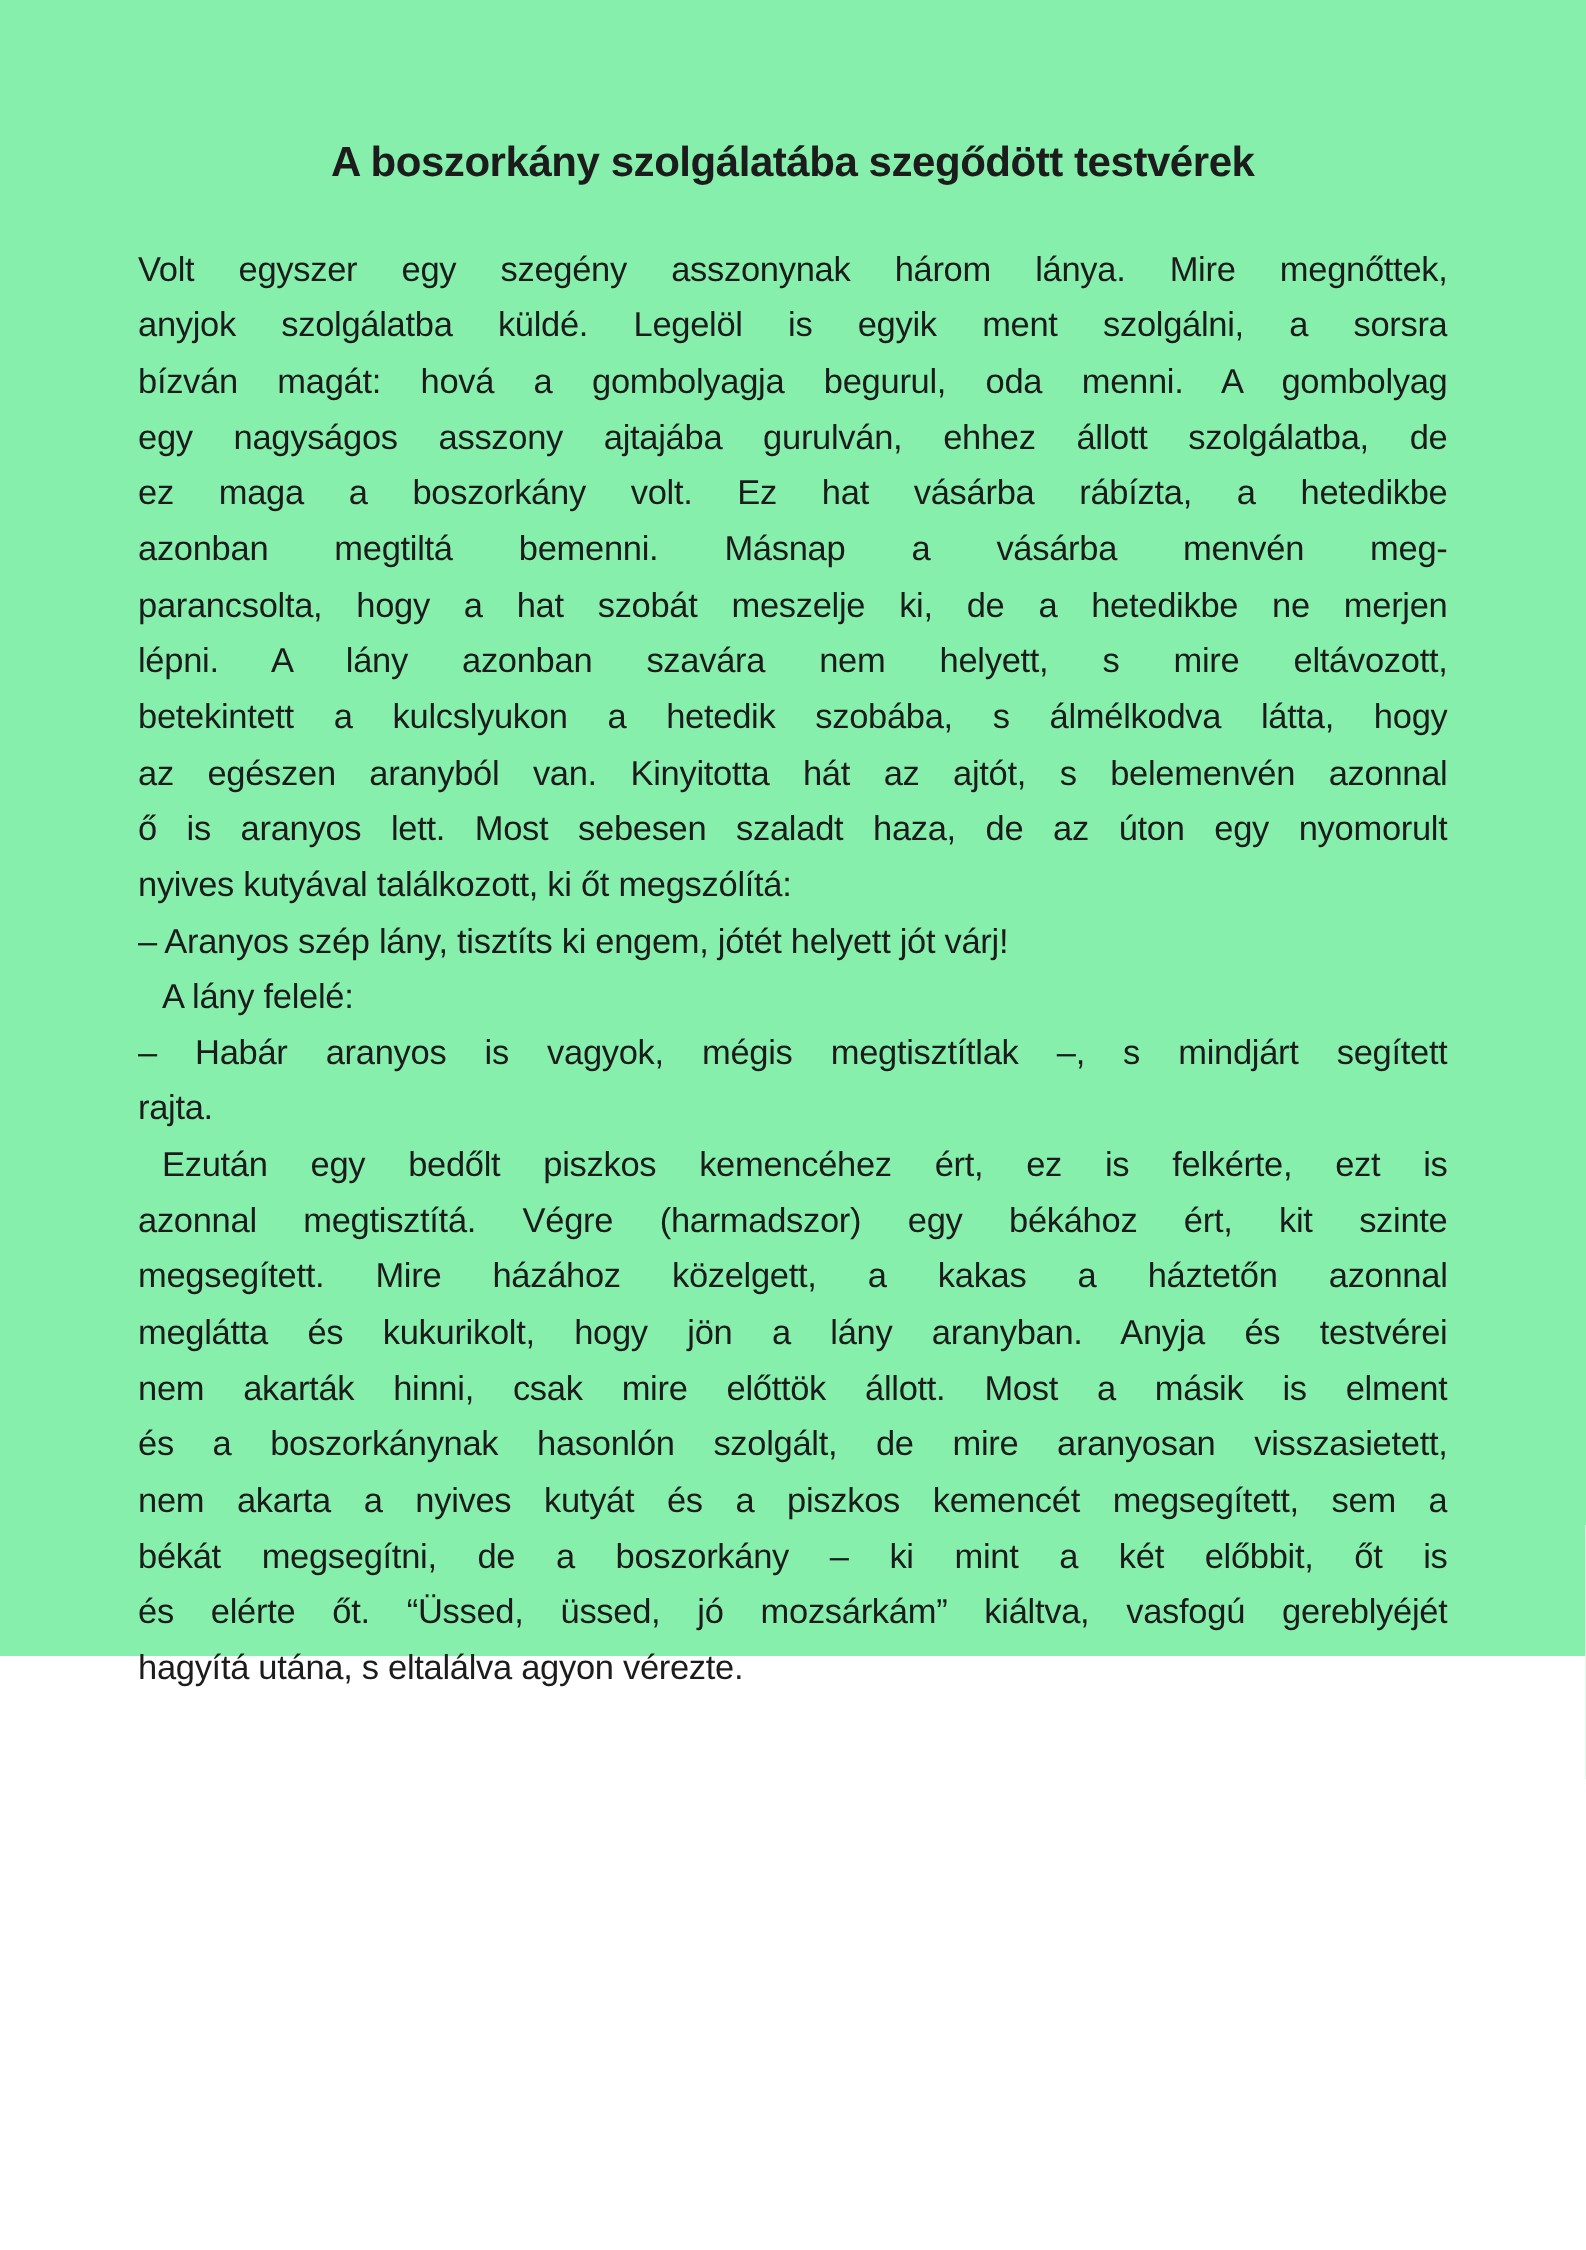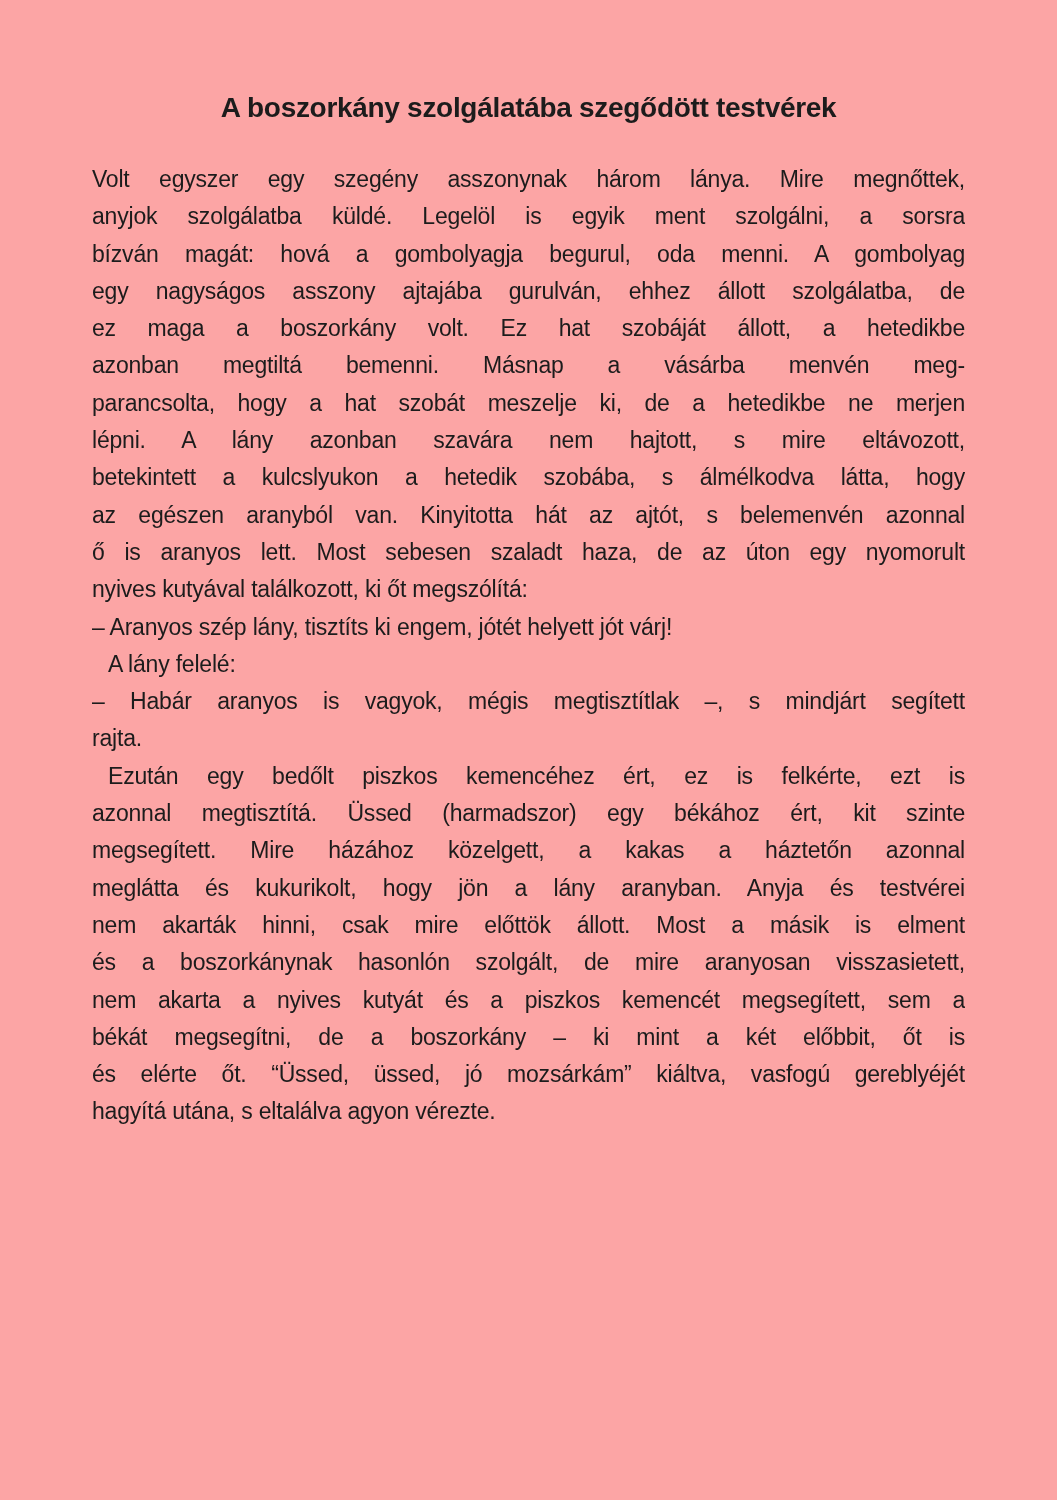--- a/index.html
+++ b/index.html
@@ -10,23 +10,23 @@
   body {
     width: 1057px;
     height: 1500px;
     font-family: "Liberation Sans", sans-serif;
     color: #1c1c1c;
     overflow: hidden;
   }
   .page {
     box-sizing: border-box;
     width: 1057px;
-    height: 1500px;
+    height: 1104px;
     padding: 88px 92px 0 92px;
-    background: #fca5a5;
+    background: #86efac;
   }
   .title {
     text-align: center;
     font-weight: bold;
     font-size: 28px;
     line-height: 40px;
     letter-spacing: -0.3px;
     margin: 0 0 33px 0;
   }
   .story {
@@ -54,34 +54,34 @@
 </head>
 <body>
 
 <div class="page">
   <h1 class="title">A boszorkány szolgálatába szegődött testvérek</h1>
   <div class="story">
       <div class="line justify">Volt egyszer egy szegény asszonynak három lánya. Mire megnőttek,</div>
       <div class="line justify">anyjok szolgálatba küldé. Legelöl is egyik ment szolgálni, a sorsra</div>
       <div class="line justify">bízván magát: hová a gombolyagja begurul, oda menni. A gombolyag</div>
       <div class="line justify">egy nagyságos asszony ajtajába gurulván, ehhez állott szolgálatba, de</div>
-      <div class="line justify">ez maga a boszorkány volt. Ez hat szobáját állott, a hetedikbe</div>
+      <div class="line justify">ez maga a boszorkány volt. Ez hat vásárba rábízta, a hetedikbe</div>
       <div class="line justify">azonban megtiltá bemenni. Másnap a vásárba menvén meg-</div>
       <div class="line justify">parancsolta, hogy a hat szobát meszelje ki, de a hetedikbe ne merjen</div>
-      <div class="line justify">lépni. A lány azonban szavára nem hajtott, s mire eltávozott,</div>
+      <div class="line justify">lépni. A lány azonban szavára nem helyett, s mire eltávozott,</div>
       <div class="line justify">betekintett a kulcslyukon a hetedik szobába, s álmélkodva látta, hogy</div>
       <div class="line justify">az egészen aranyból van. Kinyitotta hát az ajtót, s belemenvén azonnal</div>
       <div class="line justify">ő is aranyos lett. Most sebesen szaladt haza, de az úton egy nyomorult</div>
       <div class="line left">nyives kutyával találkozott, ki őt megszólítá:</div>
       <div class="line left">– Aranyos szép lány, tisztíts ki engem, jótét helyett jót várj!</div>
       <div class="line left indent">A lány felelé:</div>
       <div class="line justify">– Habár aranyos is vagyok, mégis megtisztítlak –, s mindjárt segített</div>
       <div class="line left">rajta.</div>
       <div class="line justify indent">Ezután egy bedőlt piszkos kemencéhez ért, ez is felkérte, ezt is</div>
-      <div class="line justify">azonnal megtisztítá. Üssed (harmadszor) egy békához ért, kit szinte</div>
+      <div class="line justify">azonnal megtisztítá. Végre (harmadszor) egy békához ért, kit szinte</div>
       <div class="line justify">megsegített. Mire házához közelgett, a kakas a háztetőn azonnal</div>
       <div class="line justify">meglátta és kukurikolt, hogy jön a lány aranyban. Anyja és testvérei</div>
       <div class="line justify">nem akarták hinni, csak mire előttök állott. Most a másik is elment</div>
       <div class="line justify">és a boszorkánynak hasonlón szolgált, de mire aranyosan visszasietett,</div>
       <div class="line justify">nem akarta a nyives kutyát és a piszkos kemencét megsegített, sem a</div>
       <div class="line justify">békát megsegítni, de a boszorkány – ki mint a két előbbit, őt is</div>
       <div class="line justify">és elérte őt. “Üssed, üssed, jó mozsárkám” kiáltva, vasfogú gereblyéjét</div>
       <div class="line left">hagyítá utána, s eltalálva agyon vérezte.</div>
     </div>
 </div>

